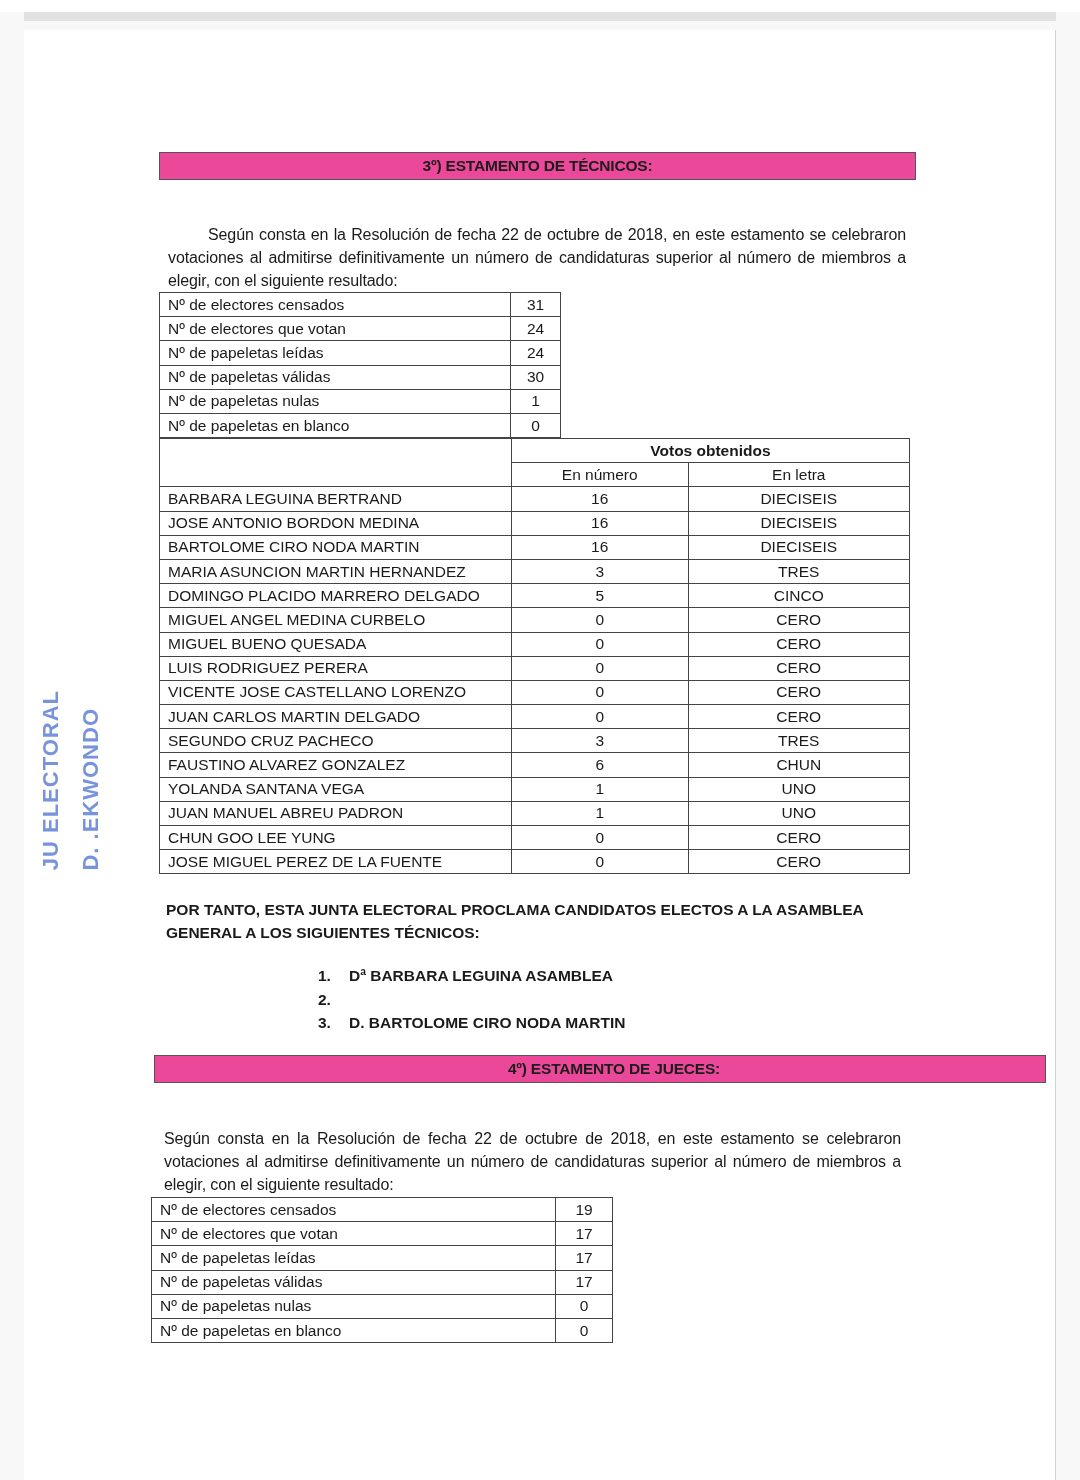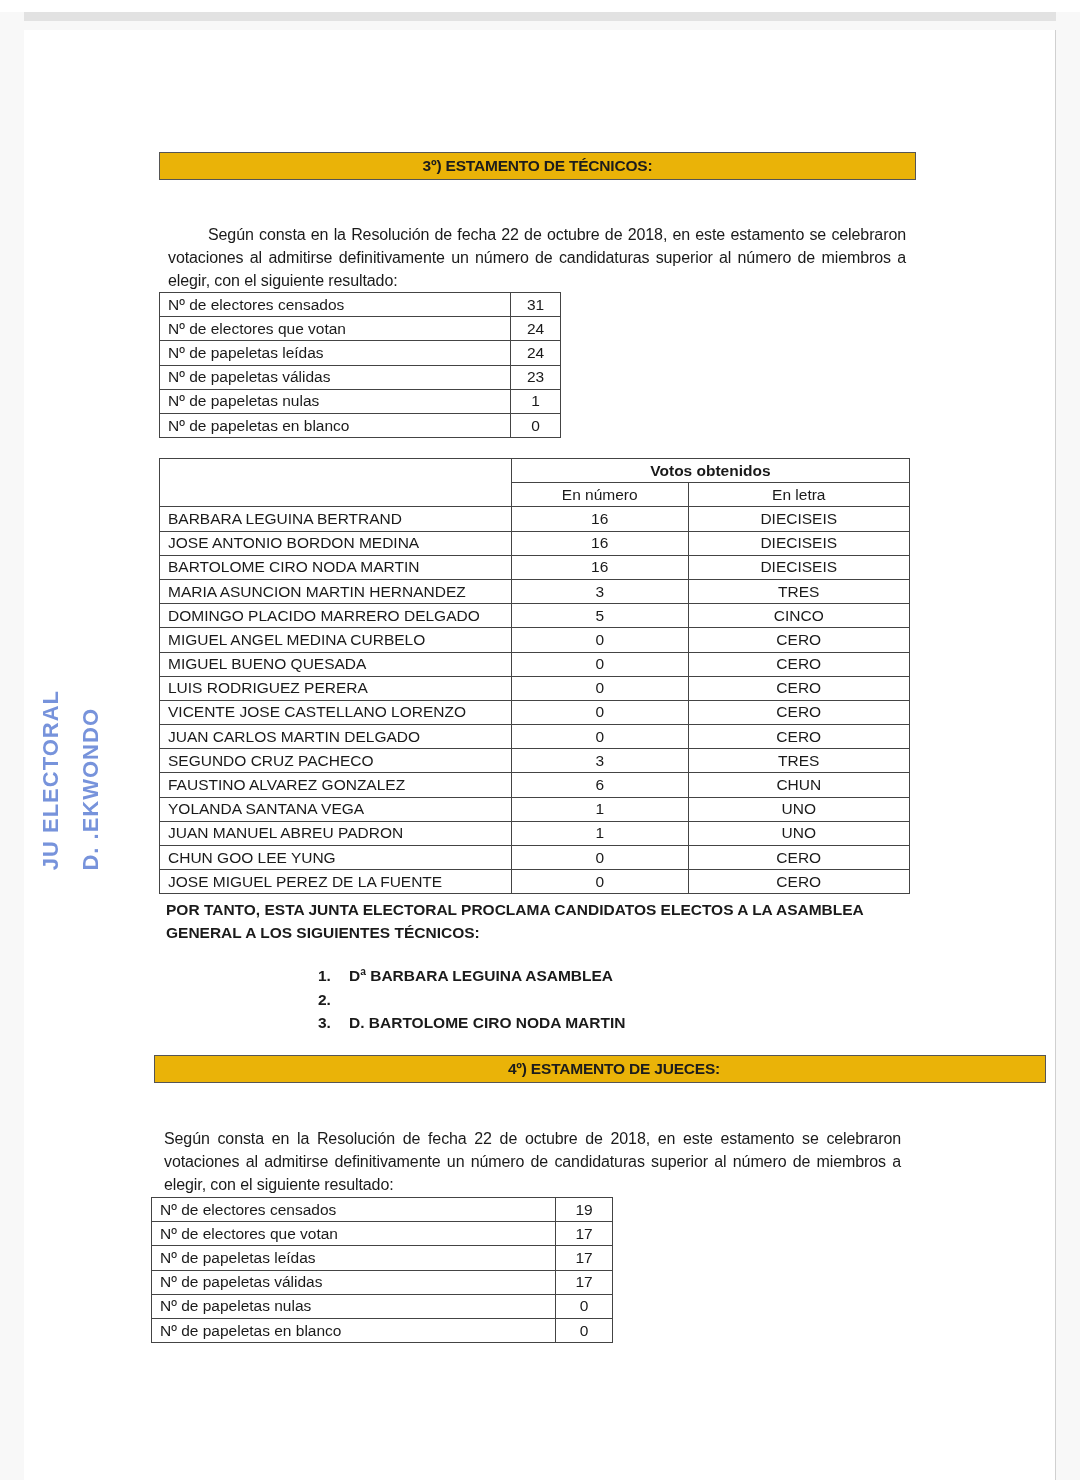--- a/index.html
+++ b/index.html
@@ -5,21 +5,21 @@
   * { box-sizing: border-box; margin: 0; padding: 0; }
   html, body { width: 1080px; height: 1480px; background: #f8f8f8; overflow: hidden; }
   body { position: relative; font-family: "Liberation Sans", sans-serif; color: #1a1a1a; }
 
   .top-page { position: absolute; left: 0; top: 0; width: 1080px; height: 12px; background: #ffffff; }
   .top-shadow { position: absolute; left: 24px; top: 12px; width: 1032px; height: 9px; background: #e2e2e2; }
   .page { position: absolute; left: 24px; top: 30px; width: 1032px; height: 1450px; background: #ffffff; border-right: 1px solid #d0d0d0; }
 
   .sec-header {
     position: absolute; height: 28px;
-    background: #eab308; border: 1.5px solid #555;
+    background: #ec4899; border: 1.5px solid #555;
     font-weight: bold; font-size: 15.5px; text-align: center; line-height: 26px;
     letter-spacing: -0.2px; color: #1c1c1c;
   }
   .para {
     position: absolute; font-size: 16px; line-height: 23px; text-align: justify;
     letter-spacing: -0.1px;
     margin-top: 20px;
   }
   .para .indent { display: inline-block; width: 40px; }
 
@@ -65,34 +65,34 @@
       <tr>
         <td>Nº de electores que votan</td>
         <td class="num">24</td>
       </tr>
       <tr>
         <td>Nº de papeletas leídas</td>
         <td class="num">24</td>
       </tr>
       <tr>
         <td>Nº de papeletas válidas</td>
-        <td class="num">23</td>
+        <td class="num">30</td>
       </tr>
       <tr>
         <td>Nº de papeletas nulas</td>
         <td class="num">1</td>
       </tr>
       <tr>
         <td>Nº de papeletas en blanco</td>
         <td class="num">0</td>
       </tr>
     </tbody>
 </table>
 
-<table style="left:159px; top:438px; width:751px;margin-top:20px;">
+<table style="left:159px; top:438px; width:751px;">
   <colgroup>
       <col style="width:352px">
       <col style="width:177px">
       <col style="width:222px">
     </colgroup>
   <thead>
     <tr>
       <td rowspan="2"></td>
       <td colspan="2" class="num" style="font-weight:bold">Votos obtenidos</td>
     </tr>

